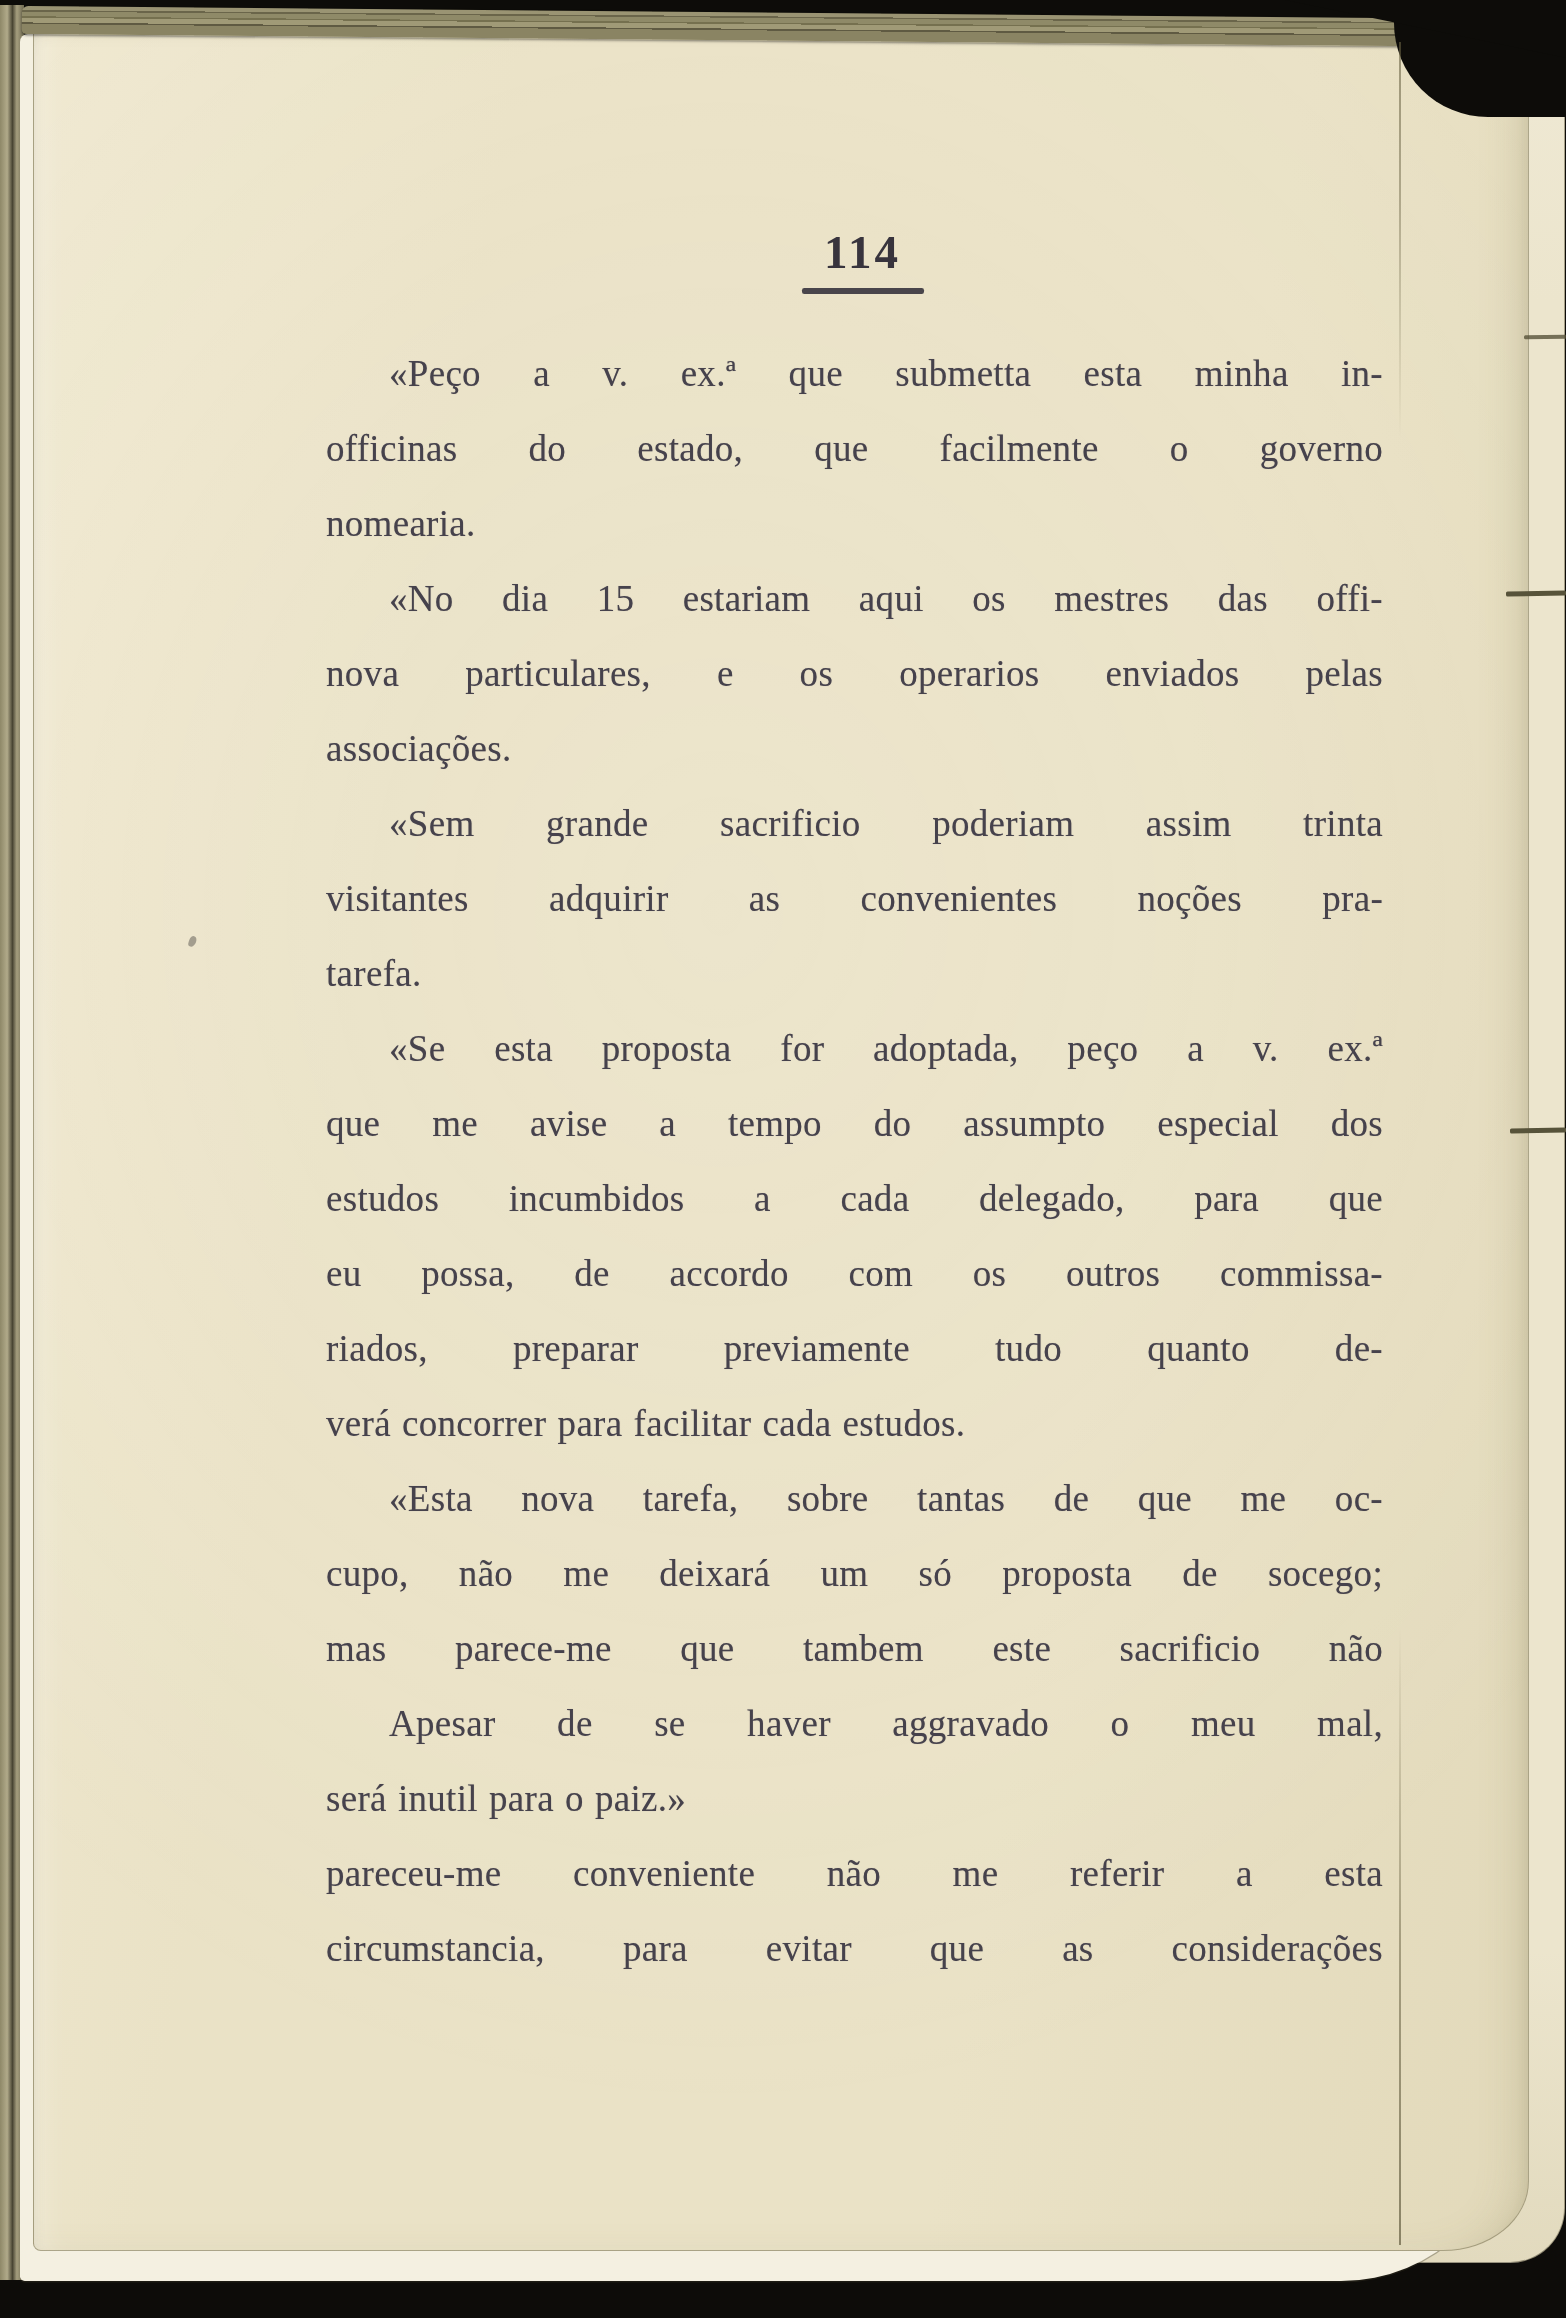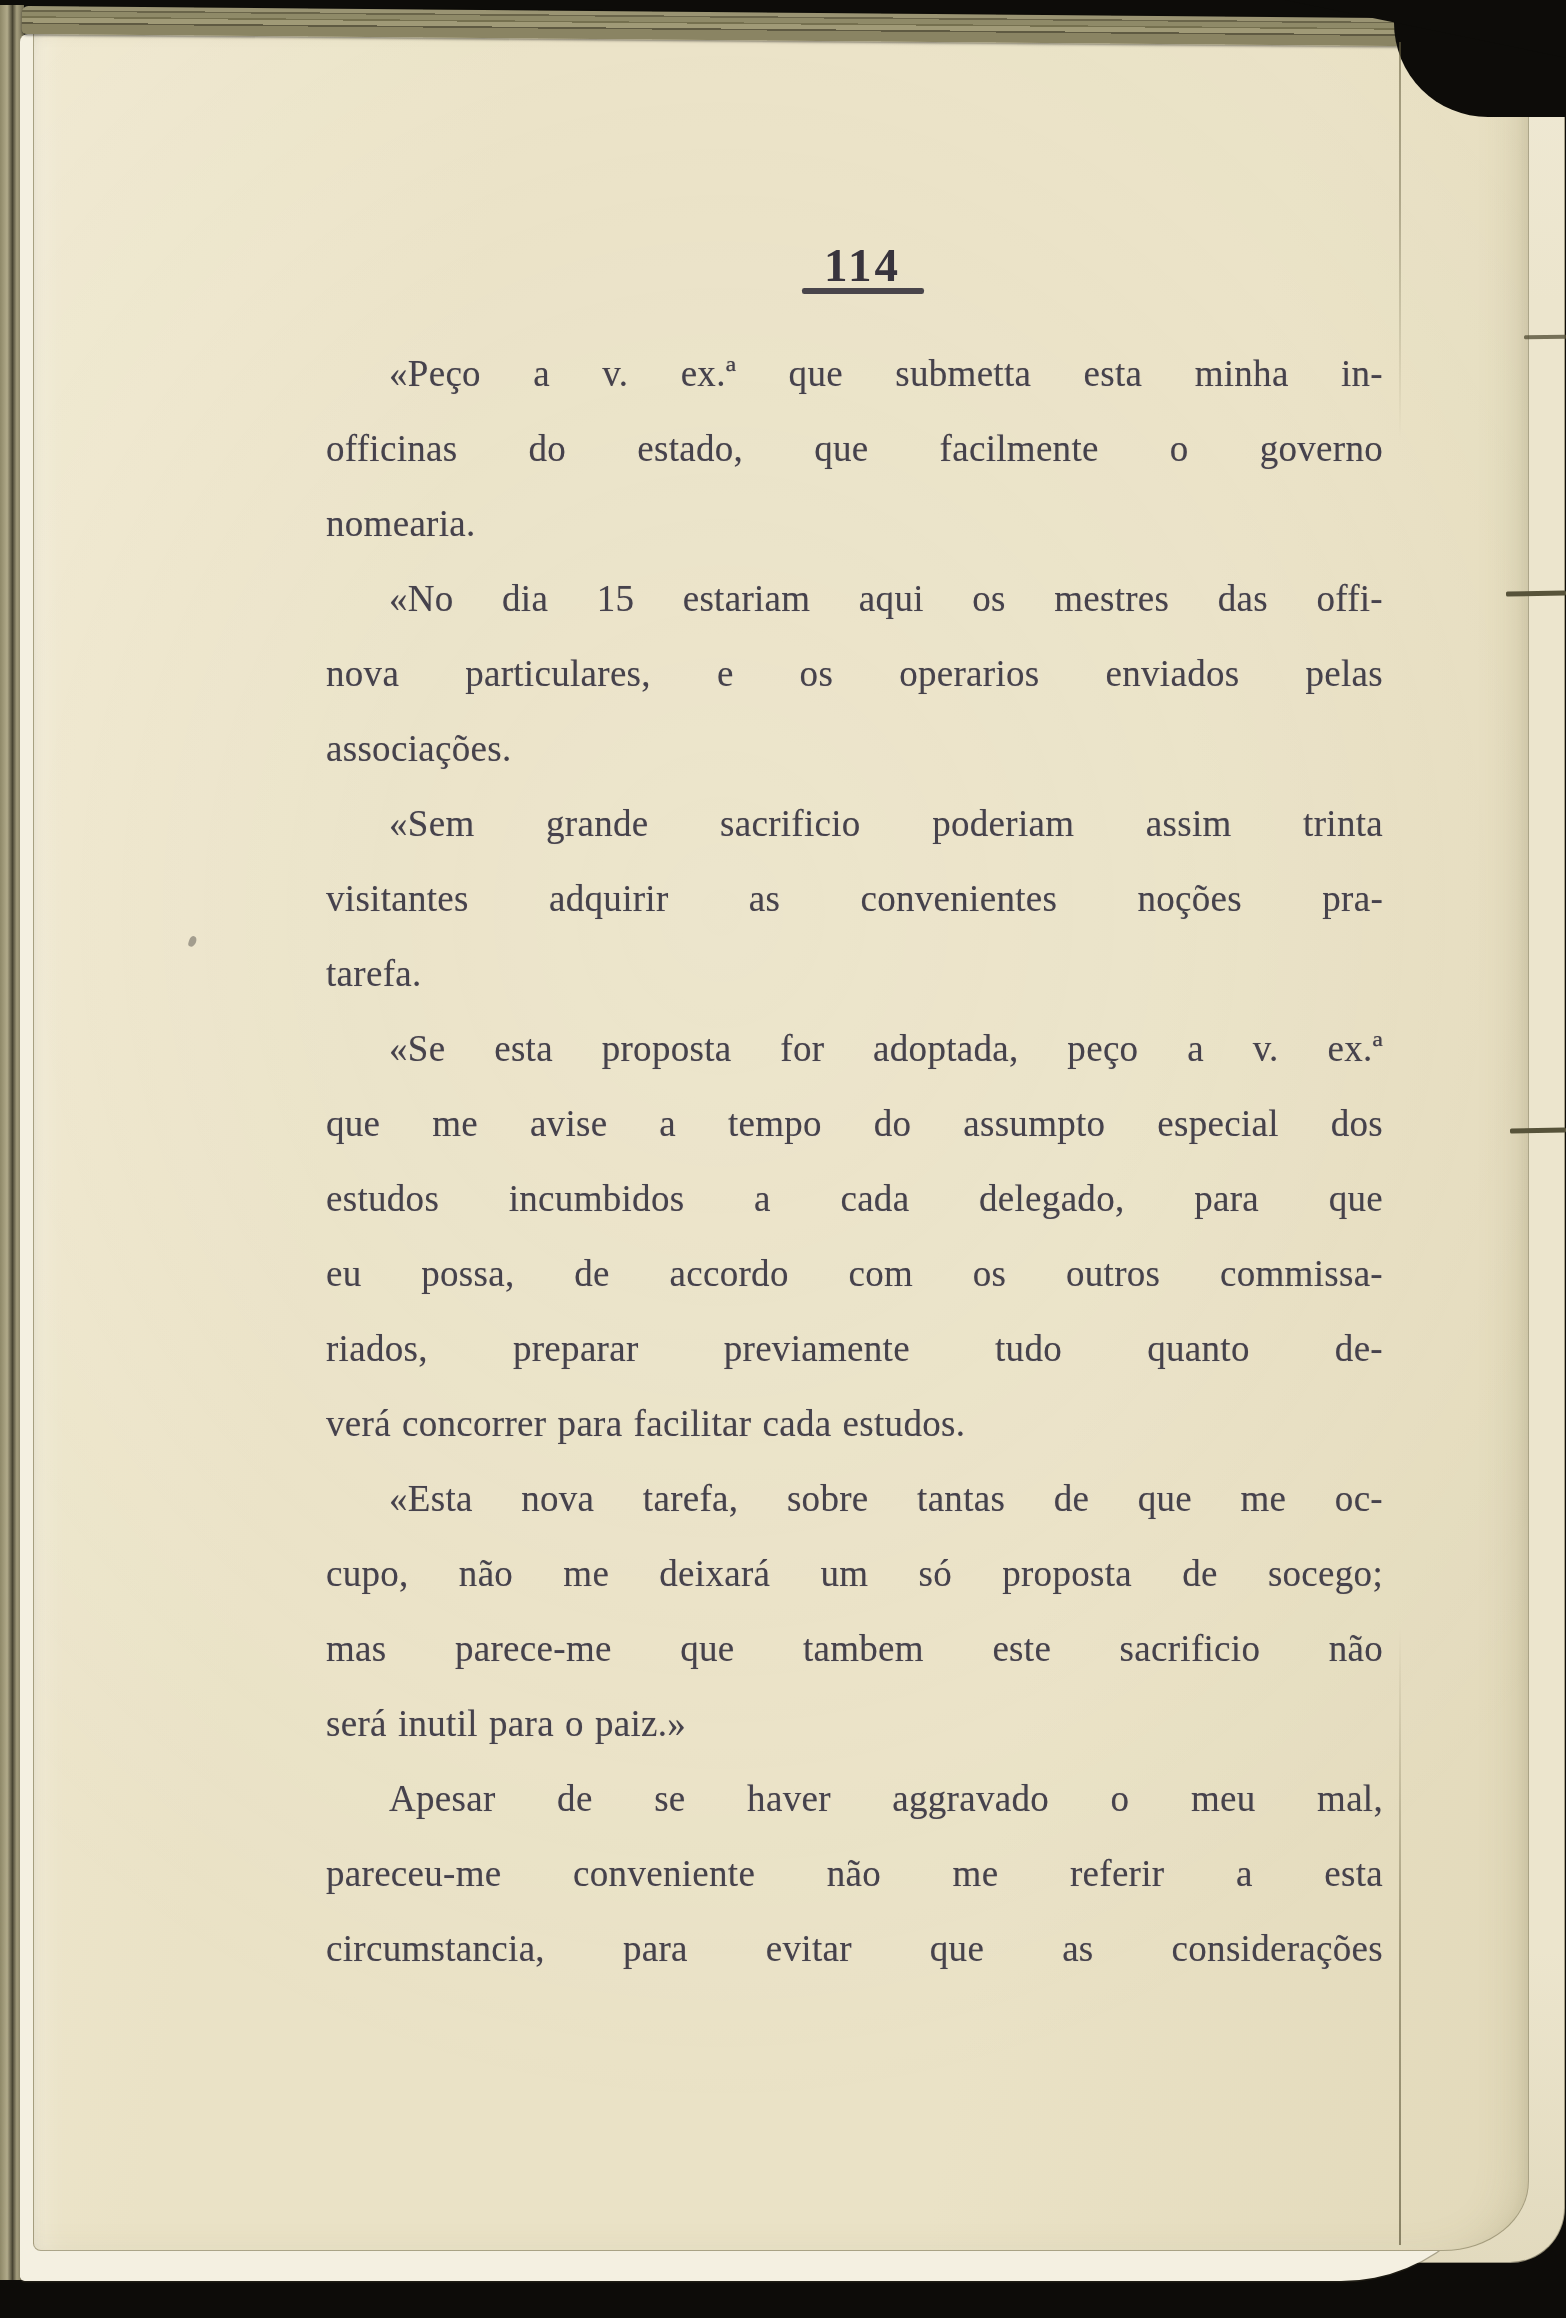--- a/index.html
+++ b/index.html
@@ -94,21 +94,21 @@
   
   .tick{position:absolute;background:#57533a;border-radius:1.6px;transform:rotate(-1deg);}
   .tick-1{left:1524px;top:335px;width:43px;height:3.9px;opacity:.8;}
   .tick-2{left:1506px;top:591px;width:60px;height:4.7px;}
   .tick-3{left:1510px;top:1128px;width:56px;height:4.7px;}
 
   
   .page-number{
     position:absolute;left:766px;top:208px;width:125px;
     font-size:47px;line-height:47px;font-weight:700;
-    letter-spacing:3.1px;text-align:center;color:#38343d;margin-top:13px;
+    letter-spacing:3.1px;text-align:center;color:#38343d;
   }
   .page-number-rule{
     position:absolute;left:768px;top:267px;width:122px;height:5.5px;
     background:#3b3740;border-radius:2.3px;opacity:.92;
   }
 
   
   .text-block{
     position:absolute;left:292px;top:315px;width:1057px;
     font-size:37px;line-height:75px;color:var(--ink);
@@ -154,22 +154,22 @@
       <div class="line para-end">tarefa.</div>
       <div class="line indent">«Se esta proposta for adoptada, peço a v. ex.ª</div>
       <div class="line">que me avise a tempo do assumpto especial dos</div>
       <div class="line">estudos incumbidos a cada delegado, para que</div>
       <div class="line">eu possa, de accordo com os outros commissa-</div>
       <div class="line">riados, preparar previamente tudo quanto de-</div>
       <div class="line para-end">verá concorrer para facilitar cada estudos.</div>
       <div class="line indent">«Esta nova tarefa, sobre tantas de que me oc-</div>
       <div class="line">cupo, não me deixará um só proposta de socego;</div>
       <div class="line">mas parece-me que tambem este sacrificio não</div>
+      <div class="line indent">Apesar de se haver aggravado o meu mal,</div>
       <div class="line para-end">será inutil para o paiz.»</div>
-      <div class="line indent">Apesar de se haver aggravado o meu mal,</div>
       <div class="line">pareceu-me conveniente não me referir a esta</div>
       <div class="line">circumstancia, para evitar que as considerações</div>
     </div>
 
     <div class="speck"></div>
   </div>
 
   <div class="stack-band"></div>
   <div class="corner-blob"></div>
   <div class="corner-wedge"></div>

